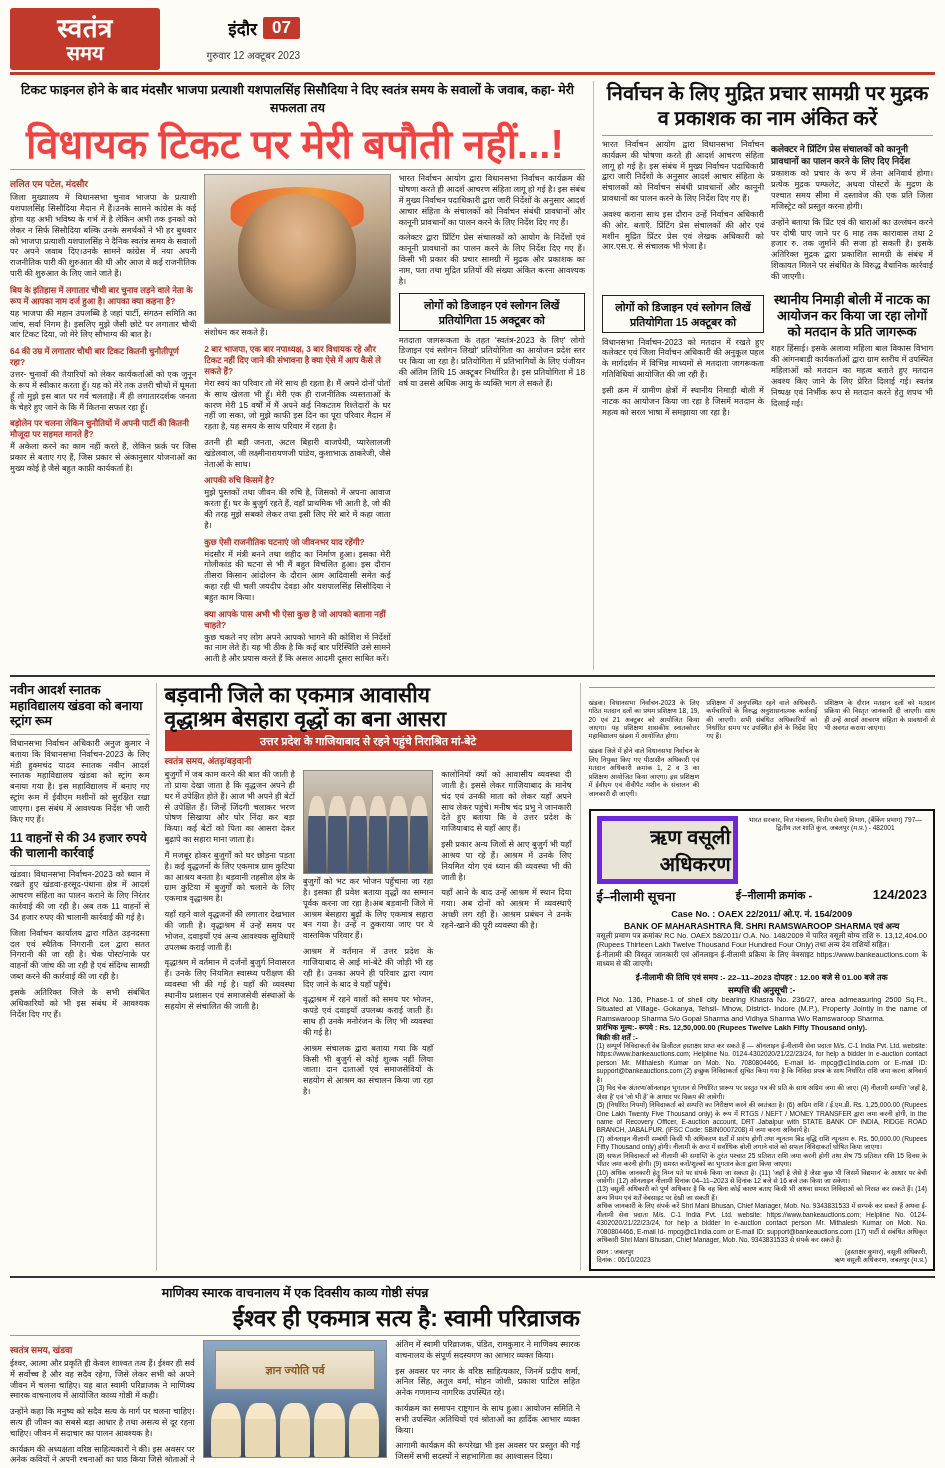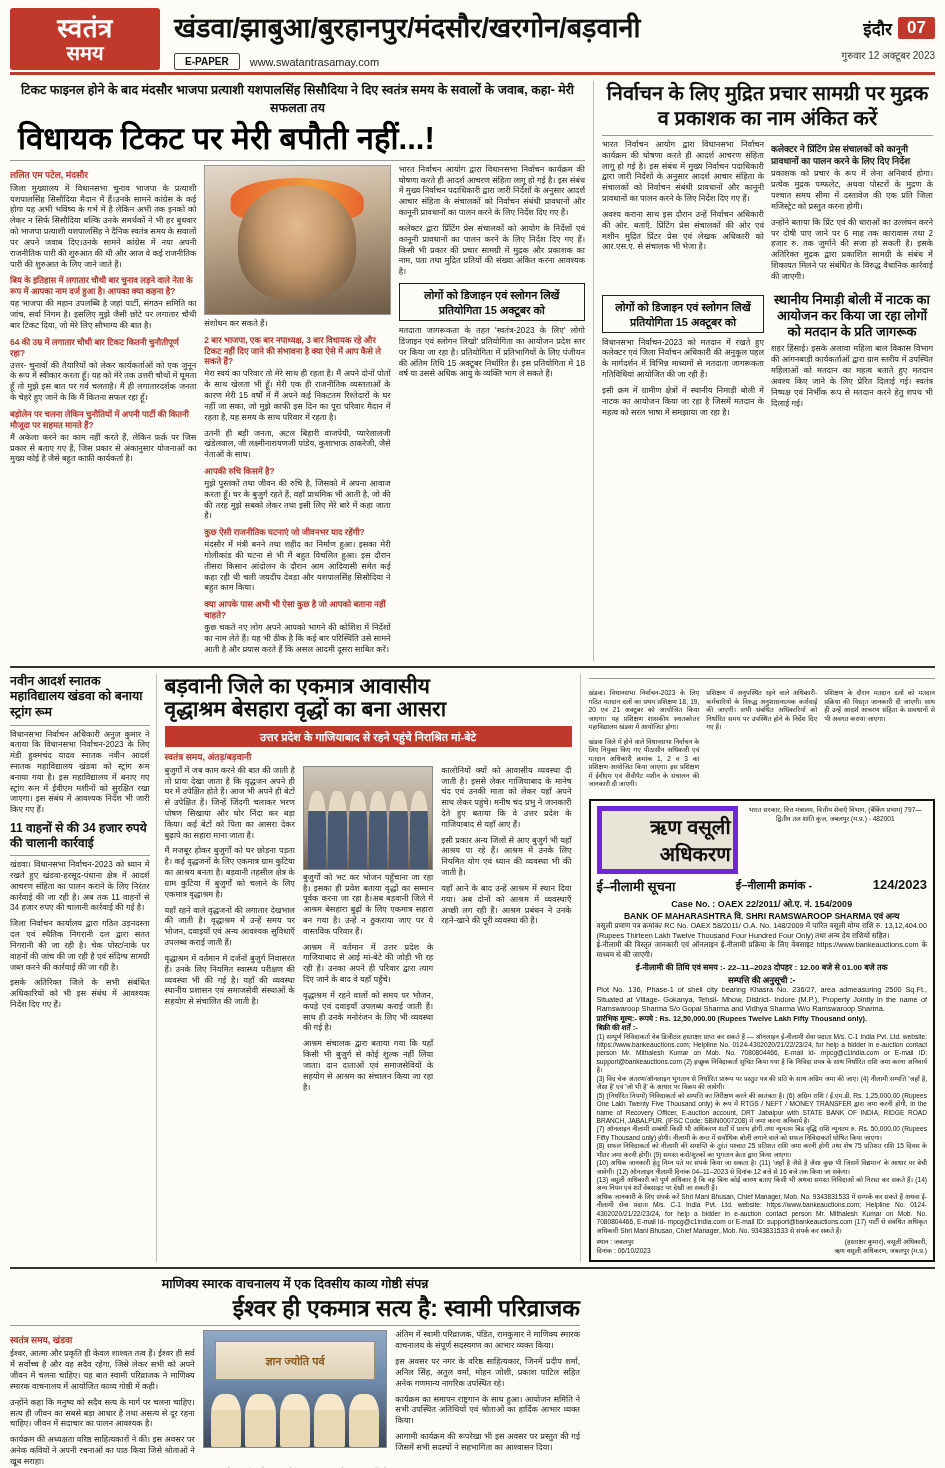--- a/index.html
+++ b/index.html
@@ -43,21 +43,21 @@
   .byline { font-size:9px; font-weight:bold; color:#b03a2e; margin:3px 0; }
   p.body { font-size:8.2px; line-height:1.32; text-align:justify; margin:0 0 5px 0; color:#1a1a1a; }
   .subhead { font-size:9px; font-weight:bold; color:#1a1a1a; margin:4px 0 2px; line-height:1.3; }
   .q { font-size:8.4px; font-weight:bold; color:#b03a2e; margin:5px 0 2px; line-height:1.3; }
 
   
   .top-wrap { display:flex; gap:8px; margin-top:6px; }
   .left-top { width:575px; }
   .right-top { width:340px; border-left:1px solid #bbb; padding-left:8px; }
 
-  .lead-head { font-size:31px; font-weight:bold; color:#000000; line-height:1.05; margin:6px 8px 4px; }
+  .lead-head { font-size:40px; font-weight:bold; color:#ef4444; line-height:1.05; margin:6px 16px 4px; }
   .cols3 { display:flex; gap:8px; }
   .col { flex:1; }
   .photo {
     width:100%; height:150px; border:1px solid #999;
     background: linear-gradient(160deg,#d8cdbf 0%, #bfae99 45%, #8b7b66 100%);
     position:relative; overflow:hidden;
   }
   .photo.portrait { background: linear-gradient(170deg,#e3d9cc 0%,#c3ab8e 40%,#6d5a45 100%); }
   .photo .face { position:absolute; left:50%; top:52%; transform:translate(-50%,-50%); width:64%; height:78%;
       background: radial-gradient(ellipse at 50% 34%, #e2b98f 0%, #c79a6c 42%, #5c4a38 100%); border-radius:48% 48% 42% 42%; }
@@ -103,27 +103,20 @@
 </style>
 </head>
 <body>
 
 <div class="page">
 
   <div class="masthead">
     <div class="logo-box">
       <div class="logo-main">स्वतंत्र</div>
       <div class="logo-sub">समय</div>
-    </div>
-    <div class="mast-center">
-      <div class="mast-title">खंडवा/झाबुआ/बुरहानपुर/मंदसौर/खरगोन/बड़वानी</div>
-      <div class="mast-strip">
-        <span class="epaper-btn">E-PAPER</span>
-        <span class="mast-url">www.swatantrasamay.com</span>
-      </div>
     </div>
     <div class="mast-right">
       <div class="edition">
         <span class="edition-name">इंदौर</span>
         <span class="page-no">07</span>
       </div>
       <div class="mast-date">गुरुवार 12 अक्टूबर 2023</div>
     </div>
   </div>
 
@@ -208,21 +201,21 @@
       <div class="headline" style="font-size:12px; line-height:1.25; margin-top:4px;">11 वाहनों से की 34 हजार रुपये की चालानी कार्रवाई</div>
       <div class="rule"></div>
       <p class="body">खंडवा। विधानसभा निर्वाचन-2023 को ध्यान में रखते हुए खंडवा-हरसूद-पंधाना क्षेत्र में आदर्श आचरण संहिता का पालन कराने के लिए निरंतर कार्रवाई की जा रही है। अब तक 11 वाहनों से 34 हजार रुपए की चालानी कार्रवाई की गई है।</p>
       <p class="body">जिला निर्वाचन कार्यालय द्वारा गठित उड़नदस्ता दल एवं स्थैतिक निगरानी दल द्वारा सतत निगरानी की जा रही है। चेक पोस्ट/नाके पर वाहनों की जांच की जा रही है एवं संदिग्ध सामग्री जब्त करने की कार्रवाई की जा रही है।</p>
       <p class="body">इसके अतिरिक्त जिले के सभी संबंधित अधिकारियों को भी इस संबंध में आवश्यक निर्देश दिए गए हैं।</p>
     </div>
 
     <div class="mid-b">
       <div class="mid-head">बड़वानी जिले का एकमात्र आवासीय</div>
       <div class="mid-head">वृद्धाश्रम बेसहारा वृद्धों का बना आसरा</div>
-      <div class="redbar" style="margin-top:5px;">उत्तर प्रदेश के गाजियाबाद से रहने पहुंचे निराश्रित मां-बेटे</div>
+      <div class="redbar" style="">उत्तर प्रदेश के गाजियाबाद से रहने पहुंचे निराश्रित मां-बेटे</div>
       <div class="byline">स्वतंत्र समय, अंतड़/बड़वानी</div>
       <div class="cols3">
         <div class="col">
           <p class="body">बुजुर्गों में जब काम करने की बात की जाती है तो प्रायः देखा जाता है कि वृद्धजन अपने ही घर में उपेक्षित होते हैं। आज भी अपने ही बेटों से उपेक्षित हैं। जिन्हें जिंदगी चलाकर भरण पोषण सिखाया और घोर निंदा कर बड़ा किया। कई बेटों को पिता का आसरा देकर बुढ़ापे का सहारा माना जाता है।</p>
           <p class="body">मैं मजबूर होकर बुजुर्गों को घर छोड़ना पड़ता है। कई वृद्धजनों के लिए एकमात्र ग्राम कुटिया का आश्रय बनता है। बड़वानी तहसील क्षेत्र के ग्राम कुटिया में बुजुर्गों को चलाने के लिए एकमात्र वृद्धाश्रम है।</p>
           <p class="body">यहाँ रहने वाले वृद्धजनों की लगातार देखभाल की जाती है। वृद्धाश्रम में उन्हें समय पर भोजन, दवाइयाँ एवं अन्य आवश्यक सुविधाएँ उपलब्ध कराई जाती हैं।</p>
           <p class="body">वृद्धाश्रम में वर्तमान में दर्जनों बुजुर्ग निवासरत हैं। उनके लिए नियमित स्वास्थ्य परीक्षण की व्यवस्था भी की गई है। यहाँ की व्यवस्था स्थानीय प्रशासन एवं समाजसेवी संस्थाओं के सहयोग से संचालित की जाती है।</p>
         </div>
         <div class="col">
           <div class="group-photo">

